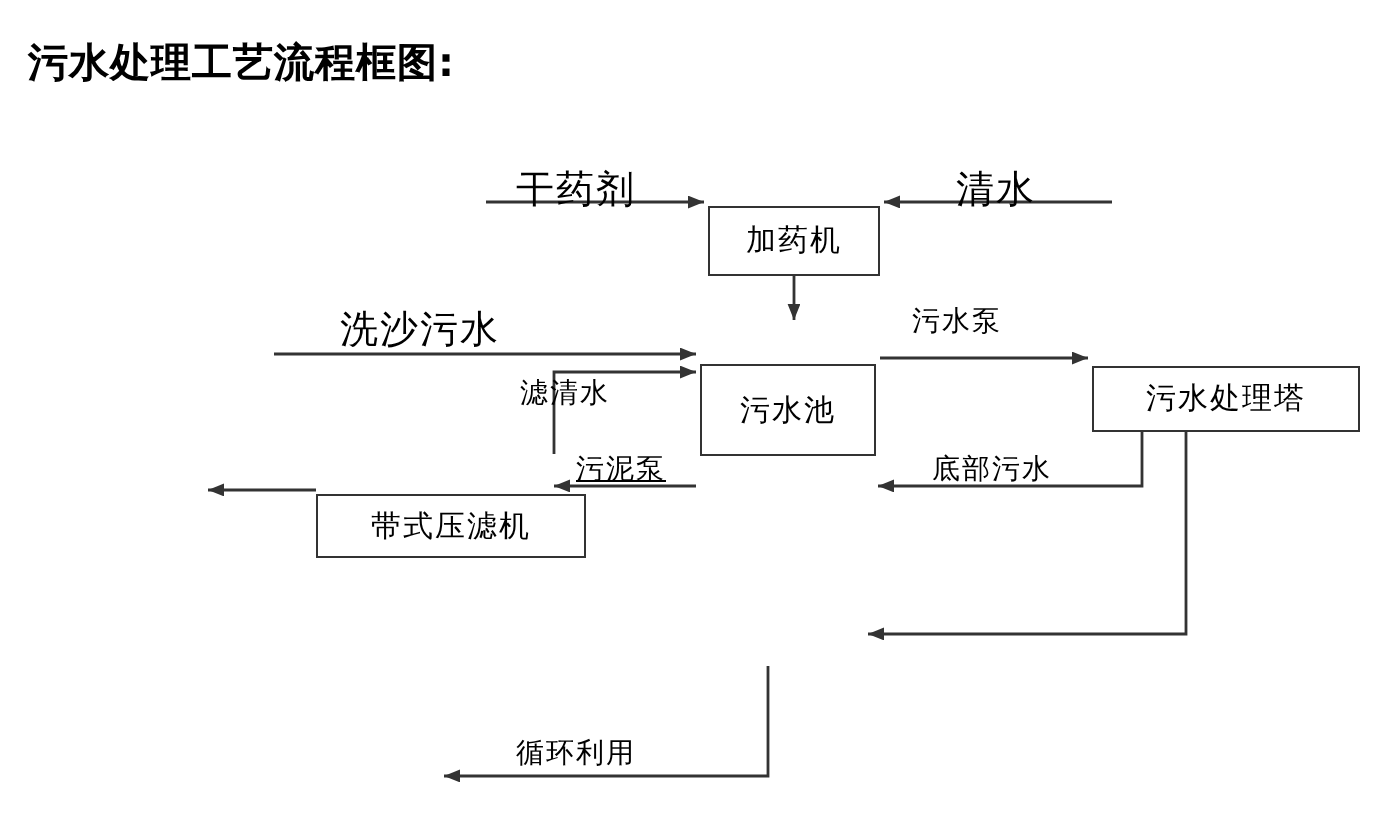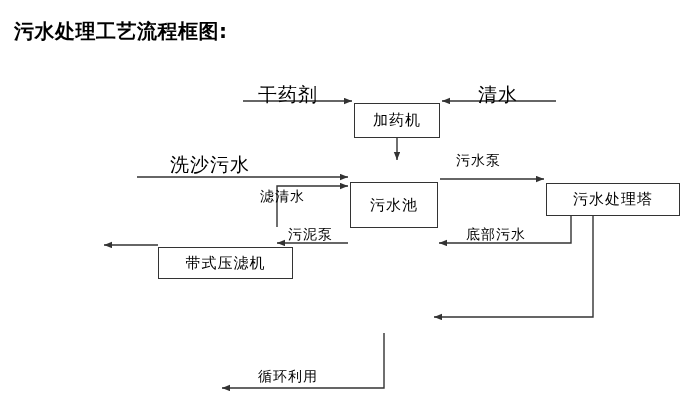--- a/index.html
+++ b/index.html
@@ -126,19 +126,19 @@
 
   <div class="endpoint-label" style="left:478px; top:82px;">清水</div>
 
   <div class="endpoint-label" style="left:170px; top:152px;">洗沙污水</div>
 
 
   <div class="edge-label" style="left:232px; top:188px;margin-left:28px;">滤清水</div>
 
   <div class="edge-label" style="left:456px; top:152px;">污水泵</div>
 
-  <div class="edge-label" style="left:288px; top:226px;">污泥泵</div>
+  <div class="edge-label" style="left:288px; top:226px;text-decoration:underline;">污泥泵</div>
 
   <div class="edge-label" style="left:466px; top:226px;">底部污水</div>
 
   <div class="edge-label" style="left:258px; top:368px;">循环利用</div>
 
 </div>
 
 </body></html>

